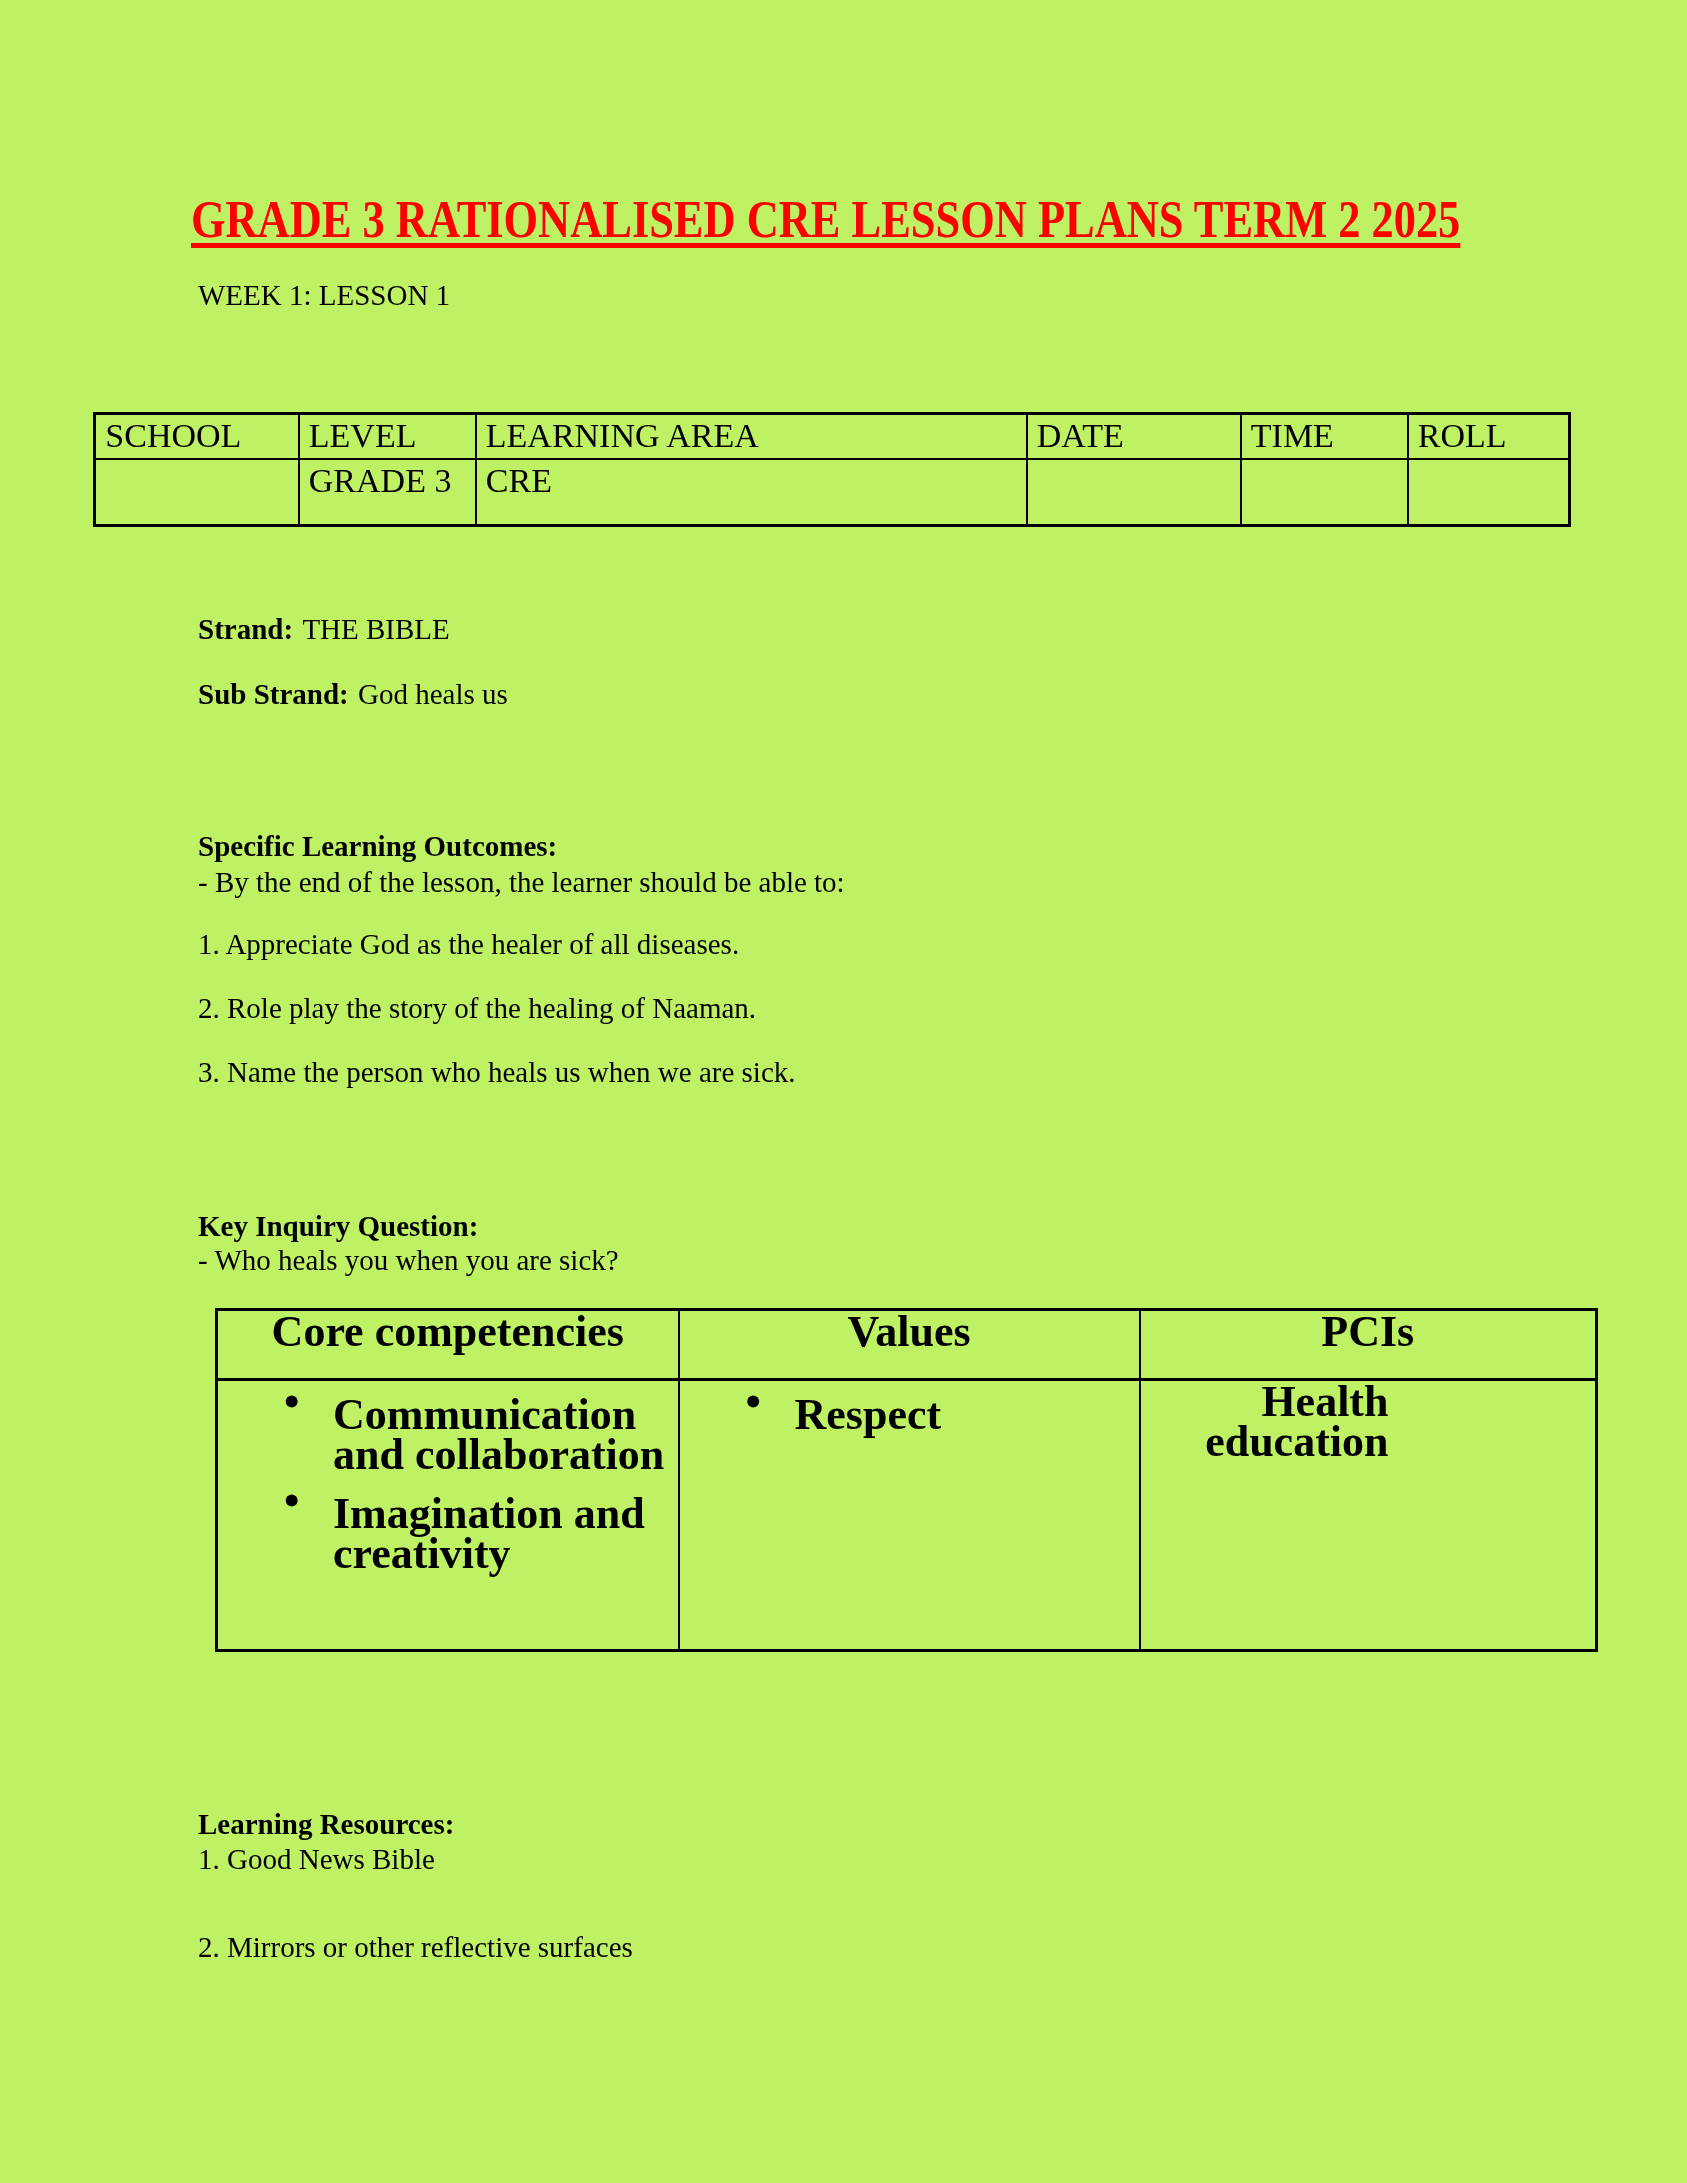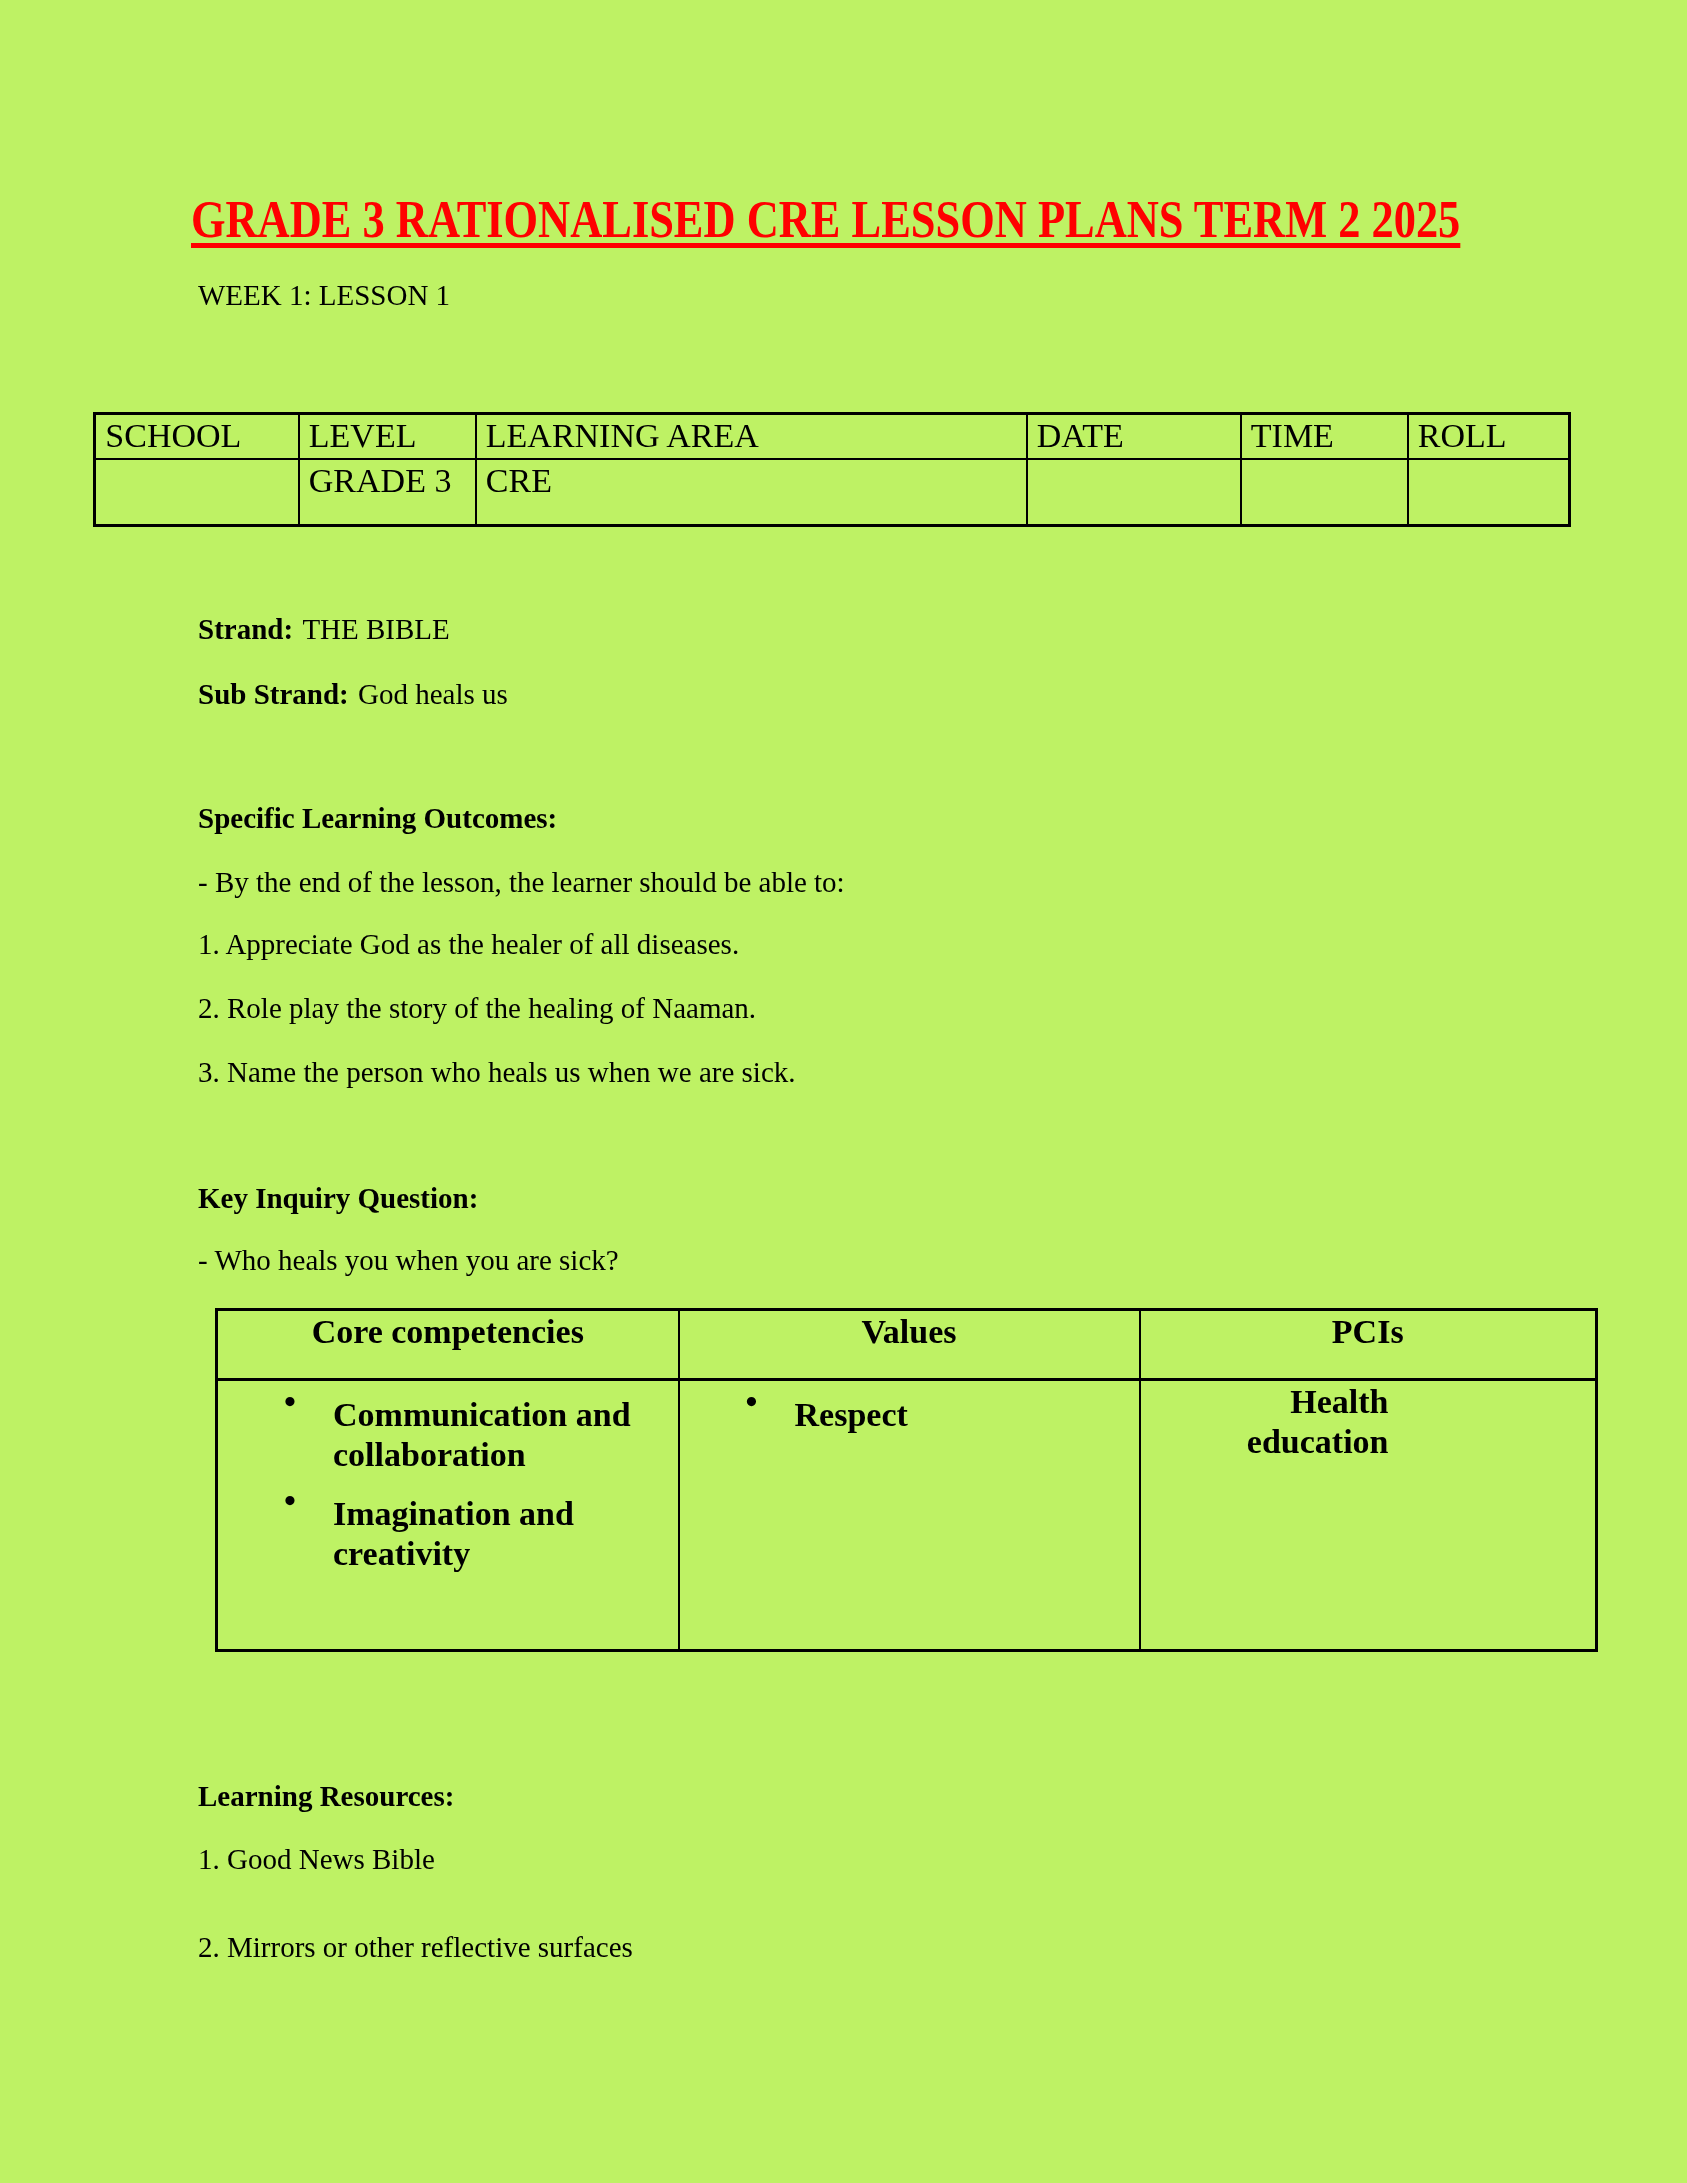--- a/index.html
+++ b/index.html
@@ -8,21 +8,21 @@
     font-family:"Liberation Serif","DejaVu Serif",serif; color:#000000; overflow:hidden;
   }
   .title {
     position:absolute; left:191px; top:193px; margin:0;
     font-size:53px; font-weight:bold; line-height:1; color:#FF0000;
     white-space:nowrap; transform:scaleX(0.838); transform-origin:0 0;
     text-decoration:underline; text-decoration-thickness:5.3px; text-underline-offset:6px;
     text-decoration-color:#FF0000;
   }
   .para { position:absolute; left:198px; margin:0; font-size:29px; line-height:41px; white-space:nowrap; }
-  .b { font-weight:bold; }
+  .b { font-weight:bold;margin-top:28px; }
   .label-gap { padding-right:9.3px; }
 
   .pos-week      { top:275px; }
   .pos-strand    { top:609px; }
   .pos-substrand { top:674px; }
   .pos-slo       { top:798px; }
   .pos-by        { top:862px; }
   .pos-o1        { top:924px; }
   .pos-o2        { top:988px; }
   .pos-o3        { top:1052px; }
@@ -41,21 +41,21 @@
   .info-table th, .info-table td {
     border:2px solid #000000; padding:0 9.3px; text-align:left;
     vertical-align:top; font-weight:normal; line-height:41px;
     overflow:hidden; white-space:nowrap;
   }
   .info-table .hrow  { height:45px; }
   .info-table .drow  { height:67px;margin-top:36px; }
 
   .comp-table {
     position:absolute; left:215px; top:1308px; width:1379px;
-    font-size:34px; border:3.3px solid #000000;
+    font-size:44px; border:3.3px solid #000000;
   }
   .comp-table th {
     border:2px solid #000000; border-bottom:3.3px solid #000000;
     font-weight:bold; text-align:center; vertical-align:top;
     height:67px; padding:0; line-height:41px;
   }
   .comp-table td {
     border:2px solid #000000; vertical-align:top;
     height:267px; padding:1.3px 0 0 0;
   }

